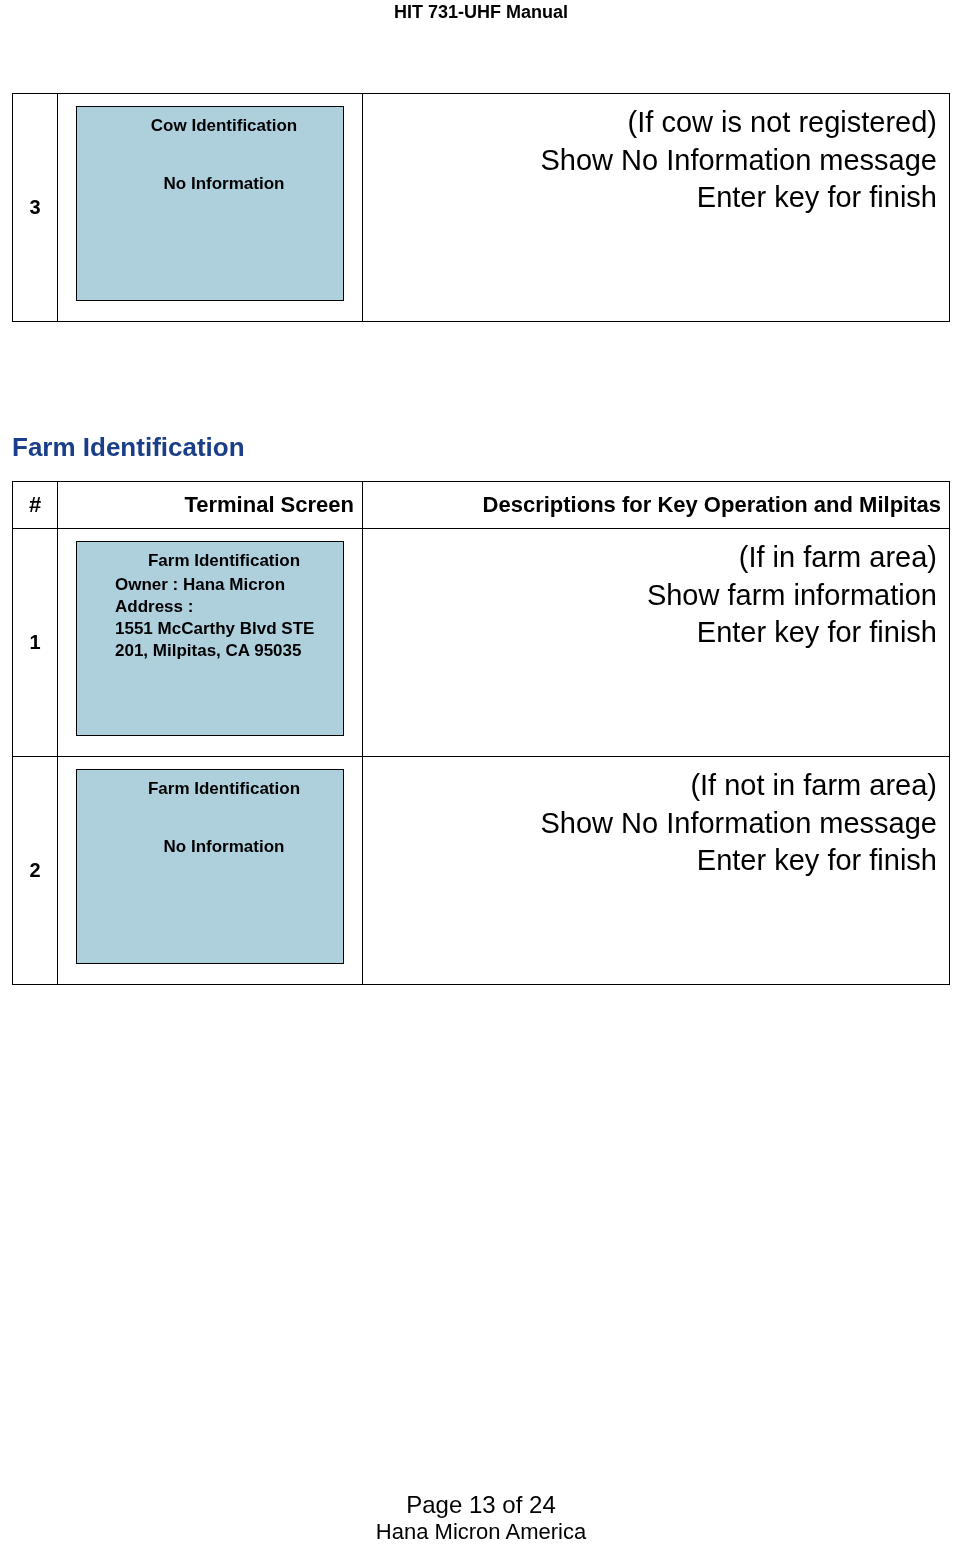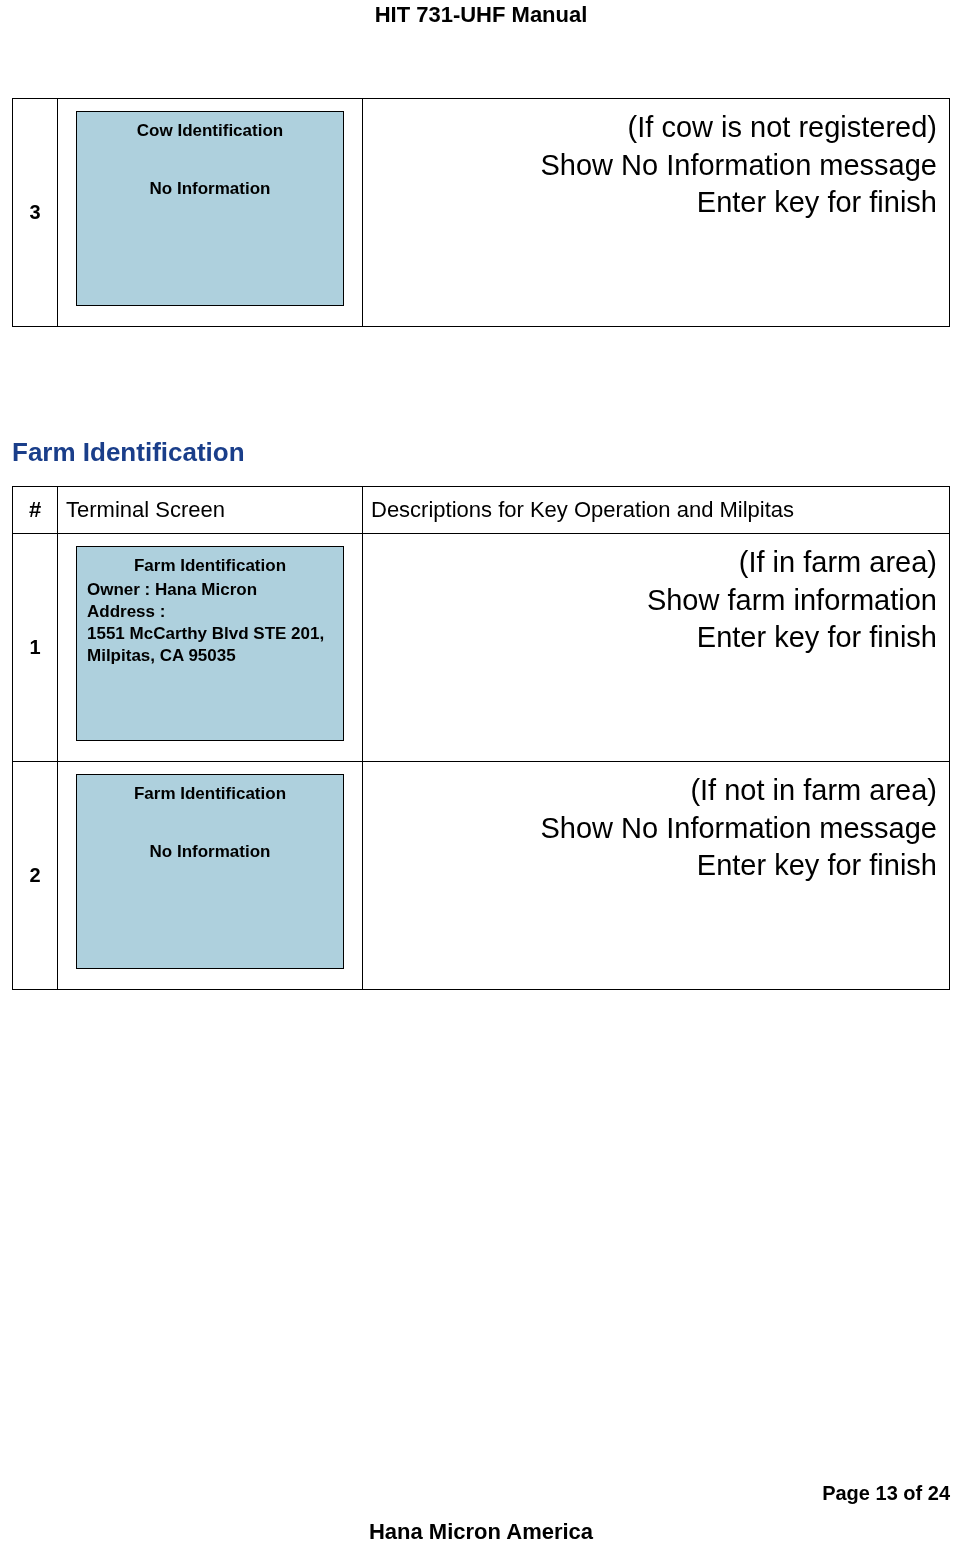--- a/index.html
+++ b/index.html
@@ -7,21 +7,21 @@
       font-family: Arial, Helvetica, sans-serif;
       background: #fff;
       width: 962px;
       height: 1553px;
       position: relative;
       padding: 0 12px;
     }
     .header-title {
       text-align: center;
       font-weight: bold;
-      font-size: 22px;
+      font-size: 18px;
       padding-top: 2px;
     }
     table {
       border-collapse: collapse;
       width: 100%;
       margin-top: 70px;
     }
     table.second { margin-top: 18px; }
     td, th {
       border: 1px solid #000;
@@ -37,36 +37,37 @@
     }
     .col-screen {
       width: 305px;
     }
     .col-desc {
       font-size: 29px;
       line-height: 1.3;
       text-align: right;
     }
     th {
-      text-align: left;
-      font-weight: normal;
+      text-align: right;
+      font-weight: bold;
       font-size: 22px;
       padding: 10px 8px;
     }
     th.col-num { font-size: 22px; vertical-align: middle; }
     .screenbox {
       background: #aed0dd;
       border: 1px solid #000;
       width: 268px;
       height: 195px;
       margin: 2px auto 10px auto;
       font-weight: bold;
       font-size: 17px;
       line-height: 1.3;
       position: relative;
+      padding-left: 28px;
     }
     .sb-title {
       text-align: center;
       padding-top: 8px;
     }
     .sb-msg {
       text-align: center;
       margin-top: 36px;
     }
     .sb-body {
@@ -79,29 +80,29 @@
       font-size: 26px;
       margin-top: 110px;
     }
     .footer {
       position: absolute;
       bottom: 8px;
       left: 12px;
       right: 12px;
     }
     .page-num {
-      text-align: right;
-      font-weight: bold;
-      font-size: 20px;
+      text-align: center;
+      font-weight: normal;
+      font-size: 24px;
     }
     .company {
       text-align: center;
-      font-weight: bold;
+      font-weight: normal;
       font-size: 22px;
-      margin-top: 14px;
+      margin-top: 0;
     }
   </style>
 </head>
 <body>
 
 <div class="header-title">HIT 731-UHF Manual</div>
 
 <table>
   <tbody>
       <tr>

